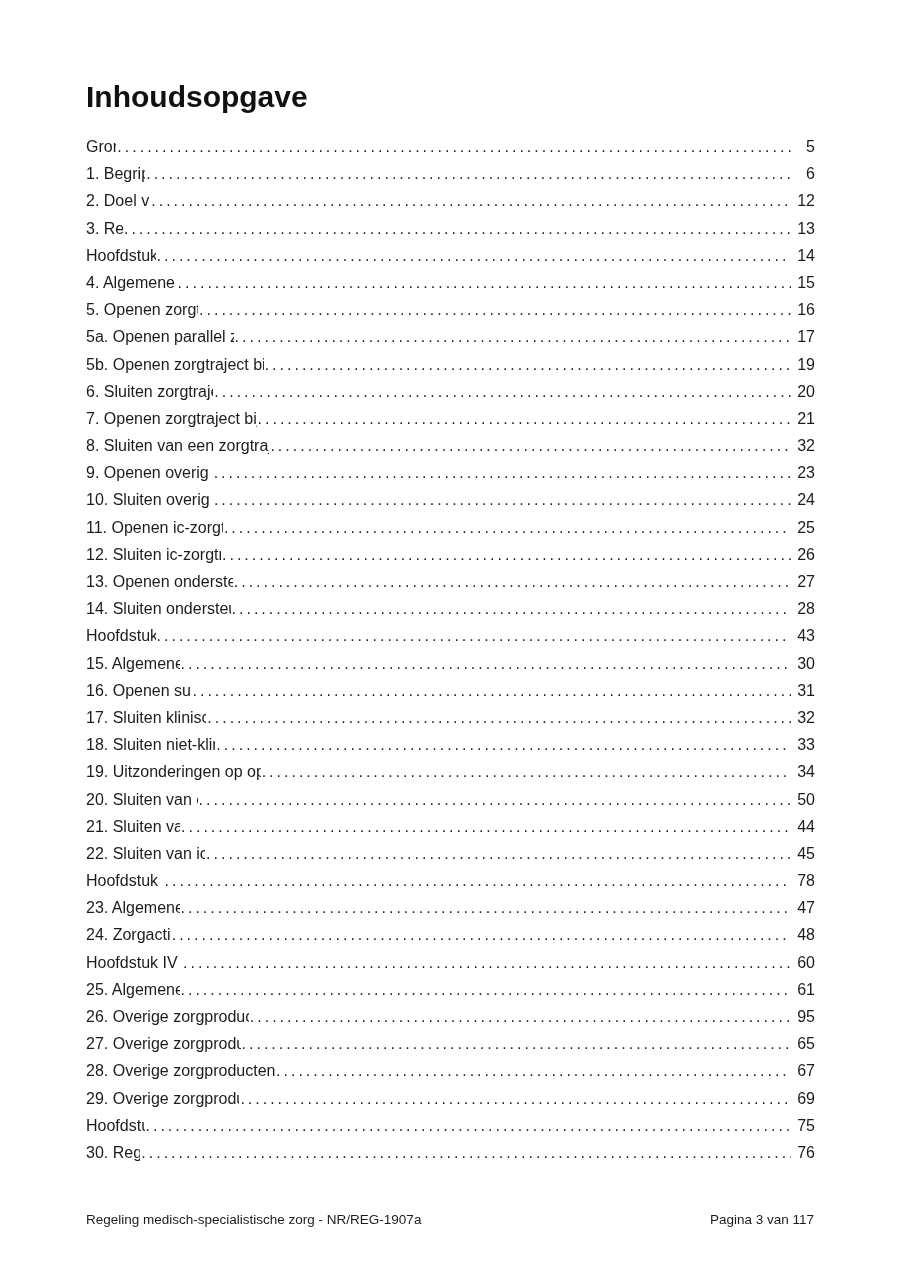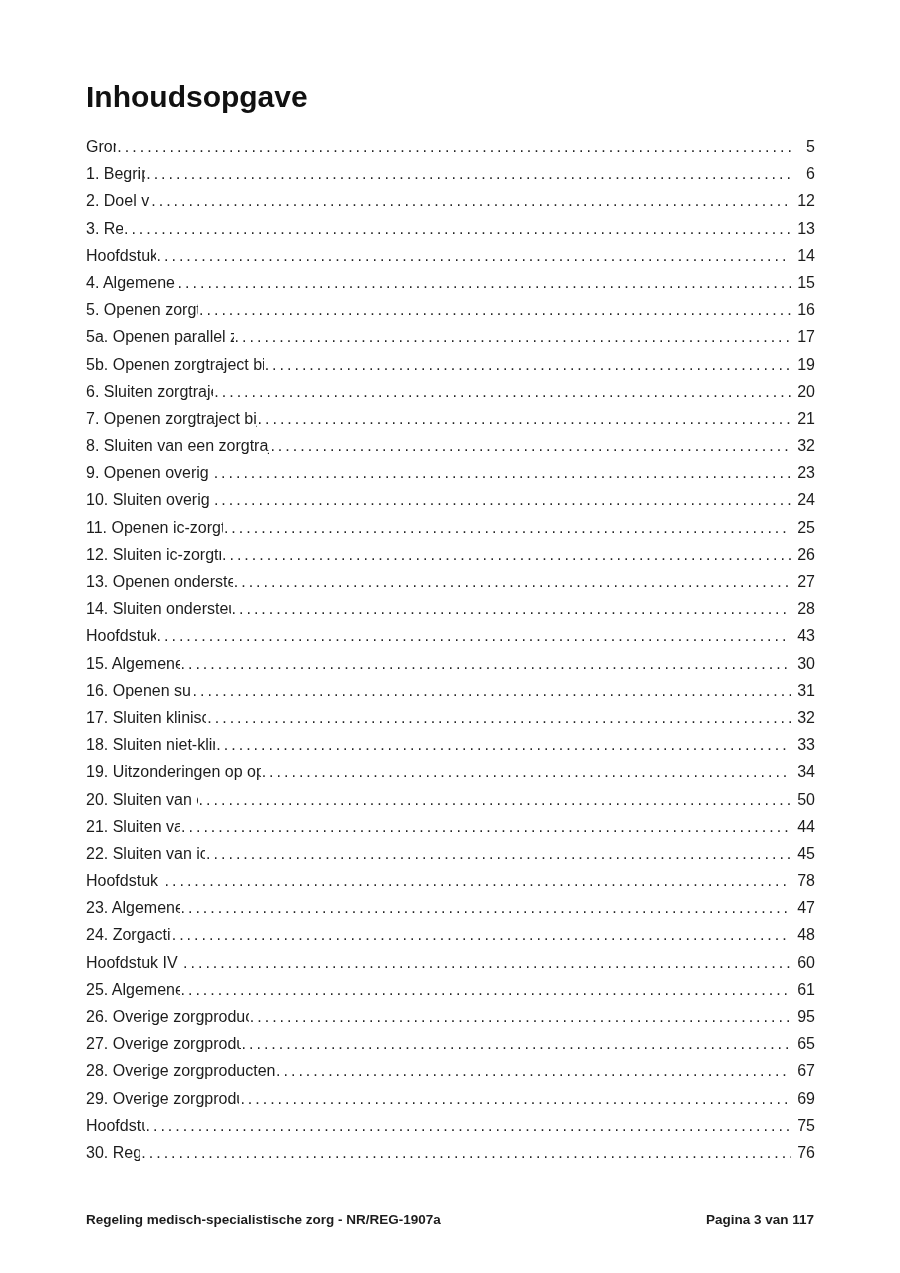--- a/index.html
+++ b/index.html
@@ -66,21 +66,21 @@
     position: absolute;
     left: 86px;
     top: 1212px;
     width: 728px;
     display: flex;
     justify-content: space-between;
     align-items: baseline;
     font-size: 13.5px;
     color: #1c1c1c;
   }
-  .footer span { white-space: nowrap; font-weight: bold; }
+  .footer span { white-space: nowrap; }
 </style>
 </head>
 <body>
 
 <div class="page">
   <h1 class="page-title">Inhoudsopgave</h1>
 
   <div class="toc">
   <div class="toc-row">
     <span class="toc-label">Grondslag</span>

